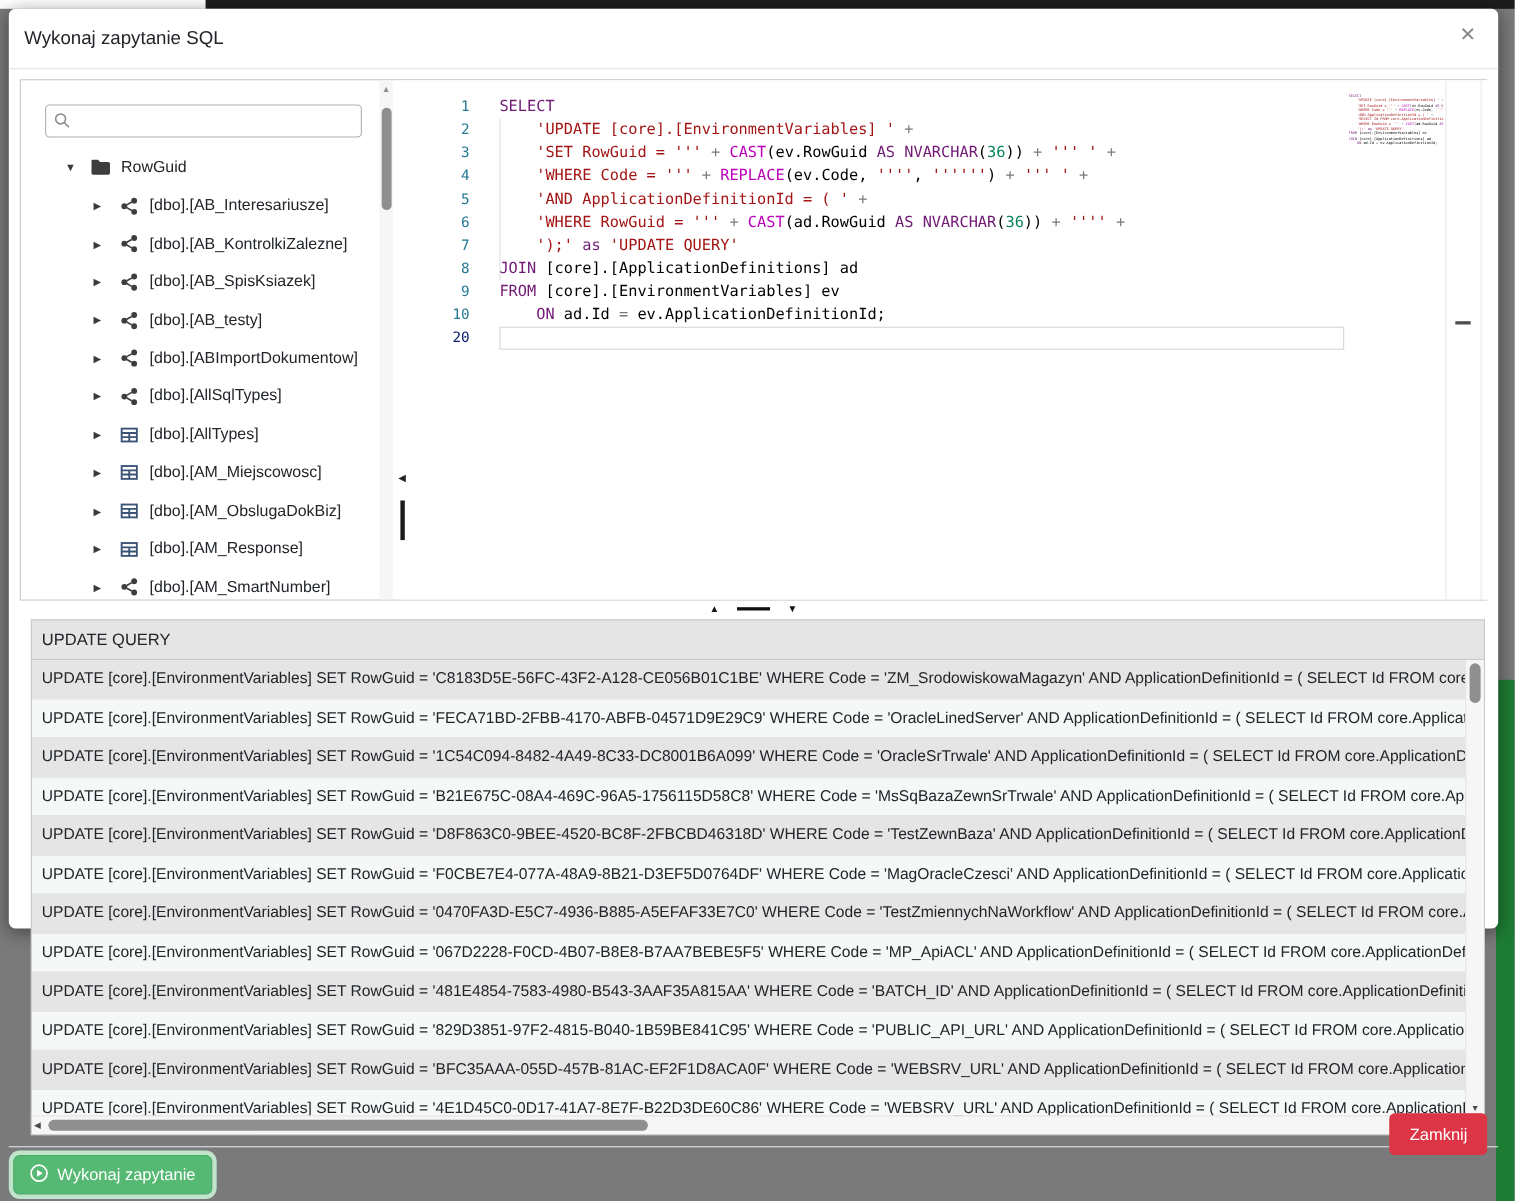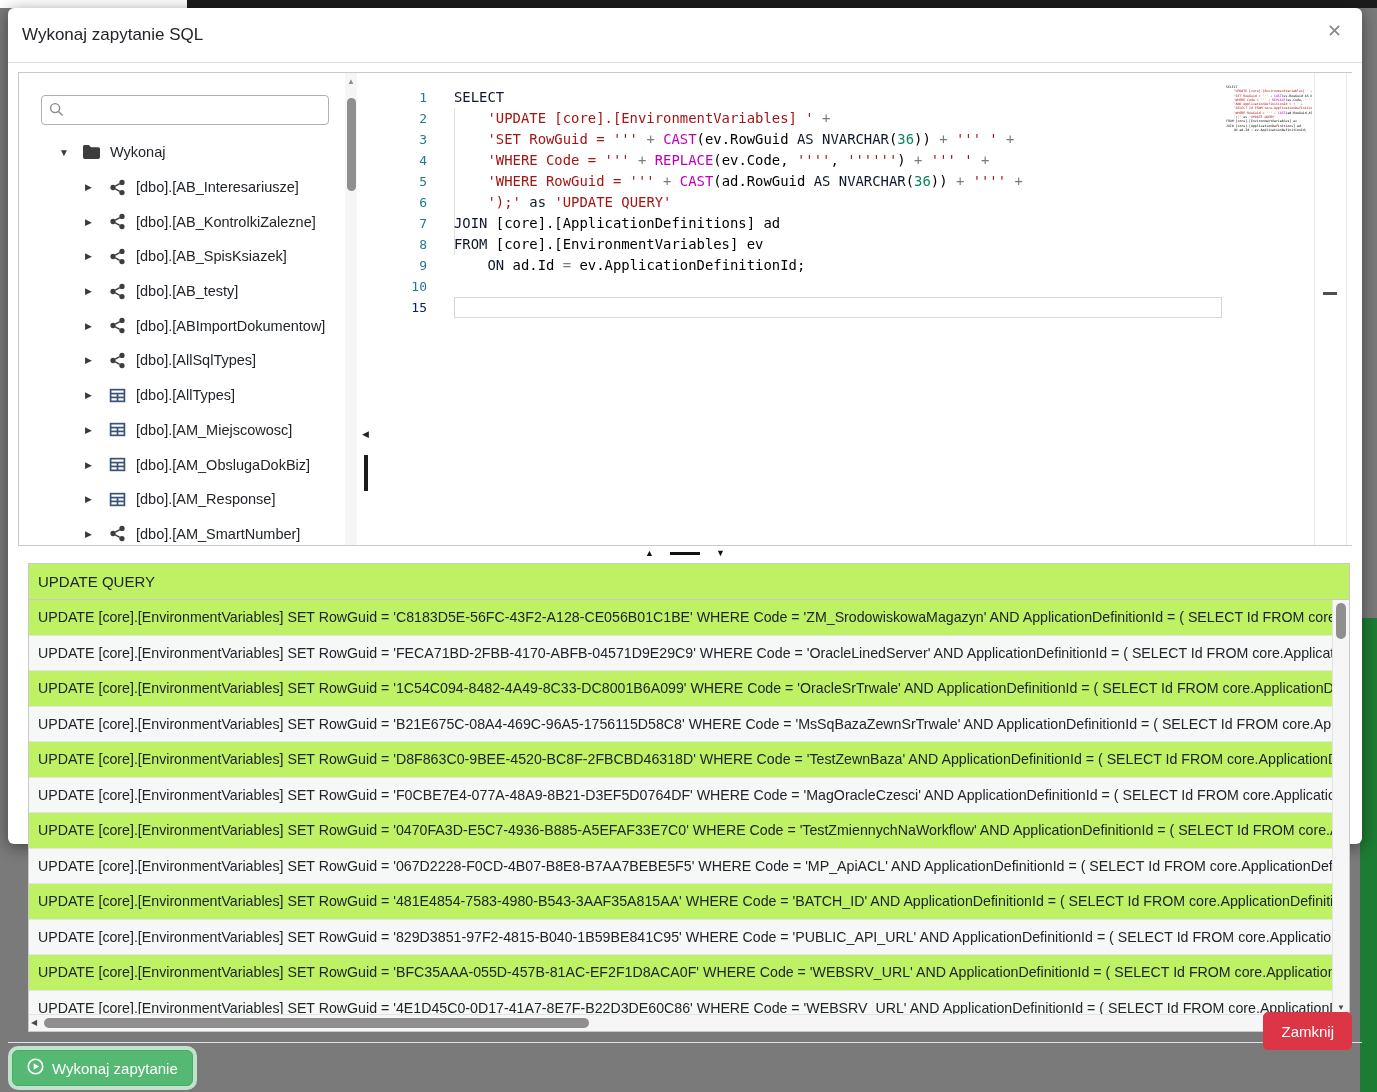--- a/index.html
+++ b/index.html
@@ -44,41 +44,41 @@
   .vsplit{position:absolute;left:342px;top:0;width:11px;height:472px;background:#fff;}
   .vsplit .col{position:absolute;left:1px;top:356px;font-size:9px;color:#222;cursor:pointer;}
   .vsplit .bar{position:absolute;left:3px;top:382px;width:4px;height:36px;background:#1b1b1b;cursor:col-resize;}
 
   .editor{position:absolute;left:353px;top:0;width:981px;height:472px;background:#fff;font-family:"DejaVu Sans Mono",monospace;cursor:text;}
   .ed-nums{position:absolute;left:0;top:14px;width:55px;}
   .num{height:21px;line-height:21px;text-align:right;color:#237893;font-size:13px;}
   .num.active{color:#0b216f;}
   .ed-code{position:absolute;left:82px;top:14px;right:132px;}
   .cline{height:21px;line-height:21px;white-space:pre;font-size:13.9px;}
-  .tk-k{color:#0f172a;}
+  .tk-k{color:#701a75;}
   .tk-f{color:#bb00bb;}
   .tk-s{color:#a31515;margin-top:25px;}
   .tk-n{color:#098658;}
   .tk-o{color:#7b7b7b;}
   .tk-d{color:#000000;}
   .indent-guide{position:absolute;left:82px;top:35px;height:147px;width:0;border-left:1px solid #e0e0e0;}
   .curline{position:absolute;left:82px;top:224px;width:766px;height:19px;border:1px solid #d6d6d6;}
   .mini{position:absolute;left:854px;top:12px;width:86px;height:60px;overflow:hidden;}
   .mline{font-size:3.2px;line-height:4.3px;white-space:pre;}
   .mini-edge1{position:absolute;left:942px;top:0;height:472px;width:0;border-left:1px solid #e8e8e8;}
   .mini-edge2{position:absolute;left:974px;top:0;height:472px;width:0;border-left:1px solid #e8e8e8;}
   .ovr-dash{position:absolute;left:951px;top:219px;width:14px;height:3px;background:#4f4f4f;}
 
   
   .hsplit{position:absolute;left:0;top:538px;width:100%;height:15px;display:flex;align-items:center;justify-content:center;gap:16px;}
   .hsplit .tri{font-size:9px;color:#111;cursor:pointer;line-height:1;}
   .hsplit .bar{width:30px;height:3px;background:#111;cursor:row-resize;}
 
   
-  .results{position:absolute;left:20px;top:555px;width:1322px;height:469px;border:1px solid #c9c9c9;box-sizing:border-box;background:#bef264;}
+  .results{position:absolute;left:20px;top:555px;width:1322px;height:469px;border:1px solid #c9c9c9;box-sizing:border-box;background:#e5e5e5;}
   .rhdr{height:35px;line-height:35px;padding-left:9px;font-size:15px;color:#212529;border-bottom:1px solid #c9c9c9;}
   .rrows{position:absolute;left:0;top:36px;right:16px;bottom:16px;overflow:hidden;}
   .rrow{height:34.55px;line-height:34.55px;padding-left:9px;font-size:14.2px;color:#212529;white-space:nowrap;overflow:hidden;border-bottom:1px solid #e2e5e8;}
   .rrow:nth-child(even){background:#f6f7f7;}
   .vsb{position:absolute;right:0;top:36px;width:16px;bottom:16px;background:#f6f6f6;border-left:1px solid #e3e3e3;}
   .vsb .thumb{position:absolute;left:3px;top:3px;width:10px;height:36px;background:#8f8f8f;border-radius:5px;cursor:pointer;}
   .vsb .down{position:absolute;bottom:3px;left:0;width:16px;text-align:center;font-size:8px;color:#4a4a4a;cursor:pointer;}
   .hsb{position:absolute;left:0;bottom:0;right:16px;height:16px;background:#f6f6f6;border-top:1px solid #e3e3e3;}
   .hsb .left{position:absolute;left:2px;top:3px;font-size:8px;color:#4a4a4a;cursor:pointer;}
   .hsb .right{position:absolute;right:4px;top:3px;font-size:8px;color:#4a4a4a;cursor:pointer;}
@@ -117,21 +117,21 @@
       </span>
 
       <div class="tree">
         <div class="trow root">
           <span class="caret down">▼</span>
           <span class="ticon">
             <svg width="17" height="14" viewBox="0 0 16 13">
                 <path fill="#3d3d3d" d="M0 1.5C0 .7.7 0 1.5 0h4l2 2h7c.8 0 1.5.7 1.5 1.5v8c0 .8-.7 1.5-1.5 1.5h-13C.7 13 0 12.3 0 11.5z"></path>
               </svg>
           </span>
-          <span class="tlabel">Wykonaj</span>
+          <span class="tlabel">RowGuid</span>
         </div>
         <div id="treeItems">
             <div class="trow item">
               <span class="caret">▶</span>
               <span class="ticon">
                 <svg width="17" height="17" viewBox="0 0 16 16">
                   <g fill="#3d3d3d">
                     <circle cx="12.2" cy="3.2" r="2.5"></circle>
                     <circle cx="3.8" cy="8" r="2.5"></circle>
                     <circle cx="12.2" cy="12.8" r="2.5"></circle>
@@ -323,27 +323,28 @@
           <div class="num">1</div>
           <div class="num">2</div>
           <div class="num">3</div>
           <div class="num">4</div>
           <div class="num">5</div>
           <div class="num">6</div>
           <div class="num">7</div>
           <div class="num">8</div>
           <div class="num">9</div>
           <div class="num">10</div>
-          <div class="num active">15</div>
+          <div class="num active">20</div>
         </div>
       <div class="ed-code" id="edCode">
           <div class="cline"><span class="tk-k">SELECT</span></div>
           <div class="cline"><span class="tk-d">    </span><span class="tk-s">'UPDATE [core].[EnvironmentVariables] '</span><span class="tk-d"> </span><span class="tk-o">+</span></div>
           <div class="cline"><span class="tk-d">    </span><span class="tk-s">'SET RowGuid = '''</span><span class="tk-d"> </span><span class="tk-o">+</span><span class="tk-d"> </span><span class="tk-f">CAST</span><span class="tk-d">(ev.RowGuid </span><span class="tk-k">AS</span><span class="tk-d"> </span><span class="tk-k">NVARCHAR</span><span class="tk-d">(</span><span class="tk-n">36</span><span class="tk-d">)) </span><span class="tk-o">+</span><span class="tk-d"> </span><span class="tk-s">''' '</span><span class="tk-d"> </span><span class="tk-o">+</span></div>
           <div class="cline"><span class="tk-d">    </span><span class="tk-s">'WHERE Code = '''</span><span class="tk-d"> </span><span class="tk-o">+</span><span class="tk-d"> </span><span class="tk-f">REPLACE</span><span class="tk-d">(ev.Code, </span><span class="tk-s">''''</span><span class="tk-d">, </span><span class="tk-s">''''''</span><span class="tk-d">) </span><span class="tk-o">+</span><span class="tk-d"> </span><span class="tk-s">''' '</span><span class="tk-d"> </span><span class="tk-o">+</span></div>
+          <div class="cline"><span class="tk-d">    </span><span class="tk-s">'AND ApplicationDefinitionId = ( '</span><span class="tk-d"> </span><span class="tk-o">+</span></div>
           <div class="cline"><span class="tk-d">    </span><span class="tk-s">'WHERE RowGuid = '''</span><span class="tk-d"> </span><span class="tk-o">+</span><span class="tk-d"> </span><span class="tk-f">CAST</span><span class="tk-d">(ad.RowGuid </span><span class="tk-k">AS</span><span class="tk-d"> </span><span class="tk-k">NVARCHAR</span><span class="tk-d">(</span><span class="tk-n">36</span><span class="tk-d">)) </span><span class="tk-o">+</span><span class="tk-d"> </span><span class="tk-s">''''</span><span class="tk-d"> </span><span class="tk-o">+</span></div>
           <div class="cline"><span class="tk-d">    </span><span class="tk-s">');'</span><span class="tk-d"> </span><span class="tk-k">as</span><span class="tk-d"> </span><span class="tk-s">'UPDATE QUERY'</span></div>
           <div class="cline"><span class="tk-k">JOIN</span><span class="tk-d"> [core].[ApplicationDefinitions] ad</span></div>
           <div class="cline"><span class="tk-k">FROM</span><span class="tk-d"> [core].[EnvironmentVariables] ev</span></div>
           <div class="cline"><span class="tk-d">    </span><span class="tk-k">ON</span><span class="tk-d"> ad.Id </span><span class="tk-o">=</span><span class="tk-d"> ev.ApplicationDefinitionId;</span></div>
         </div>
       <div class="mini" id="miniMap">
           <div class="mline"><span class="tk-k">SELECT</span></div>
           <div class="mline"><span class="tk-d">    </span><span class="tk-s">'UPDATE [core].[EnvironmentVariables] '</span><span class="tk-d"> </span><span class="tk-o">+</span></div>
           <div class="mline"><span class="tk-d">    </span><span class="tk-s">'SET RowGuid = '''</span><span class="tk-d"> </span><span class="tk-o">+</span><span class="tk-d"> </span><span class="tk-f">CAST</span><span class="tk-d">(ev.RowGuid </span><span class="tk-k">AS</span><span class="tk-d"> </span><span class="tk-k">NVARCHAR</span></div>

